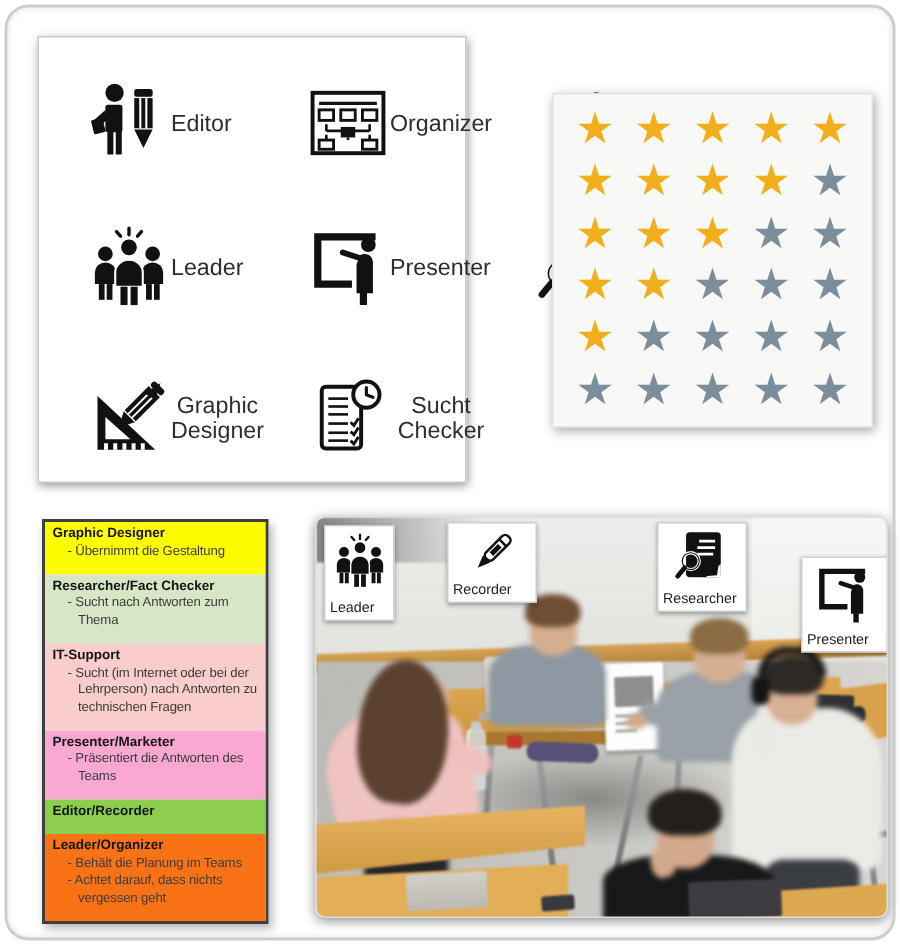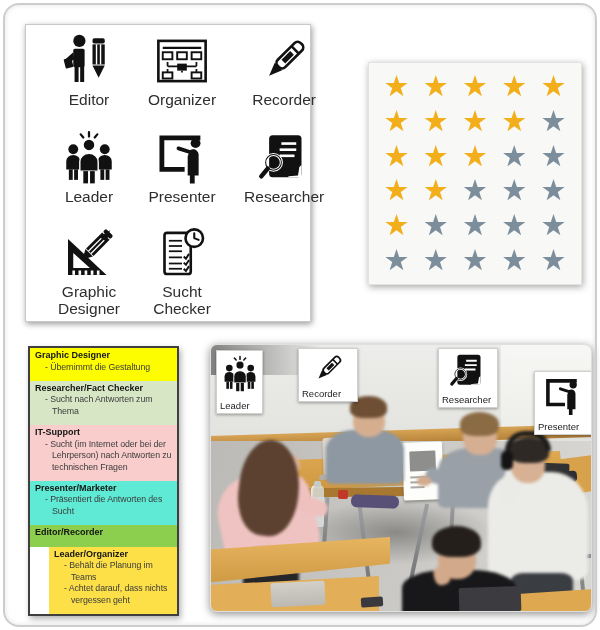--- a/index.html
+++ b/index.html
@@ -7,21 +7,21 @@
   #stage { position:relative; width:600px; height:630px; background:#fff; }
 
   
   .page-frame { position:absolute; inset:3px; border:2px solid #cdcdcd; border-radius:16px;
     box-shadow: inset 0 0 5px rgba(0,0,0,.12); pointer-events:none; z-index:50; }
 
   
   .roles-panel { position:absolute; left:25px; top:24px; width:286px; height:298px;
     background:#fff; border:1px solid #c9c9c9; box-shadow:1px 2px 6px rgba(0,0,0,.4);
     display:grid; grid-template-columns:repeat(3,1fr); grid-template-rows:97px 95px 106px; padding:8px 4px 2px; }
-  .role-cell { display:flex; flex-direction:column; align-items:center; justify-content:flex-start;margin-left:28px; }
+  .role-cell { display:flex; flex-direction:row; align-items:center; justify-content:flex-start;margin-left:28px; }
   .role-cell svg { width:56px; height:56px; flex:0 0 auto; }
   .role-label { margin-top:2px; font-size:15.5px; color:#2e2e2e; text-align:center; line-height:1.12; max-width:92px; }
 
   
   .stars-panel { position:absolute; left:368px; top:62px; width:214px; height:223px;
     background:#f8f8f6; box-shadow:1px 2px 7px rgba(0,0,0,.35); border:1px solid #e3e3e0;
     display:grid; grid-template-columns:repeat(5,1fr); padding:6px 8px; }
   .star { display:flex; align-items:center; justify-content:center; font-size:29px; line-height:1; }
 
   
@@ -343,28 +343,28 @@
         <div class="list-bullet">- Übernimmt die Gestaltung</div>
       </div>
       <div class="list-section" style="background: rgb(215, 231, 198);">
         <div class="list-title">Researcher/Fact Checker</div>
         <div class="list-bullet">- Sucht nach Antworten zum Thema</div>
       </div>
       <div class="list-section" style="background: rgb(248, 205, 204);">
         <div class="list-title">IT-Support</div>
         <div class="list-bullet">- Sucht (im Internet oder bei der Lehrperson) nach Antworten zu technischen Fragen</div>
       </div>
-      <div class="list-section" style="background: #5eead4;">
+      <div class="list-section" style="background: #f9a8d4;">
         <div class="list-title">Presenter/Marketer</div>
-        <div class="list-bullet">- Präsentiert die Antworten des Sucht</div>
+        <div class="list-bullet">- Präsentiert die Antworten des Teams</div>
       </div>
       <div class="list-section" style="background: rgb(140, 206, 77);">
         <div class="list-title">Editor/Recorder</div>
       </div>
-      <div class="list-section" style="background: #fde047; margin-left: 19px;">
+      <div class="list-section" style="background: #f97316;">
         <div class="list-title">Leader/Organizer</div>
         <div class="list-bullet">- Behält die Planung im Teams</div>
         <div class="list-bullet">- Achtet darauf, dass nichts vergessen geht</div>
       </div>
     </div>
 
   <div class="photo">
     <div class="scene">
       <div class="abs wall"></div>
       <div class="abs bright-corner"></div>

